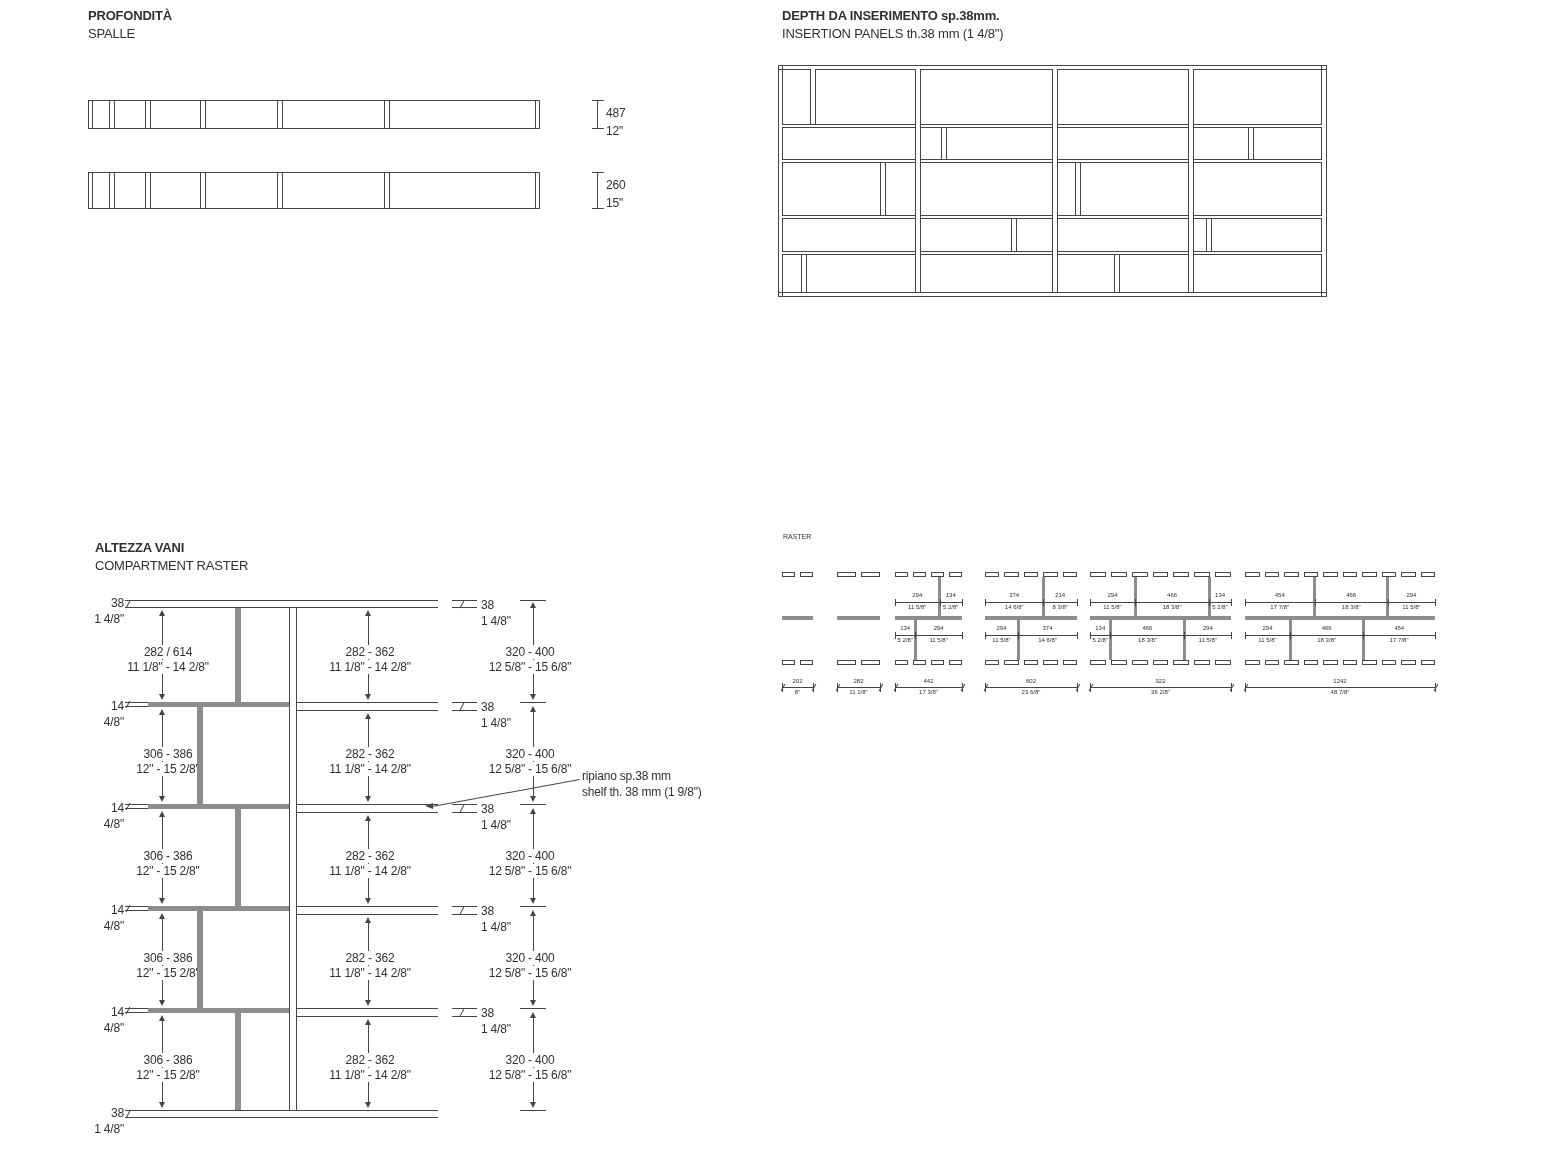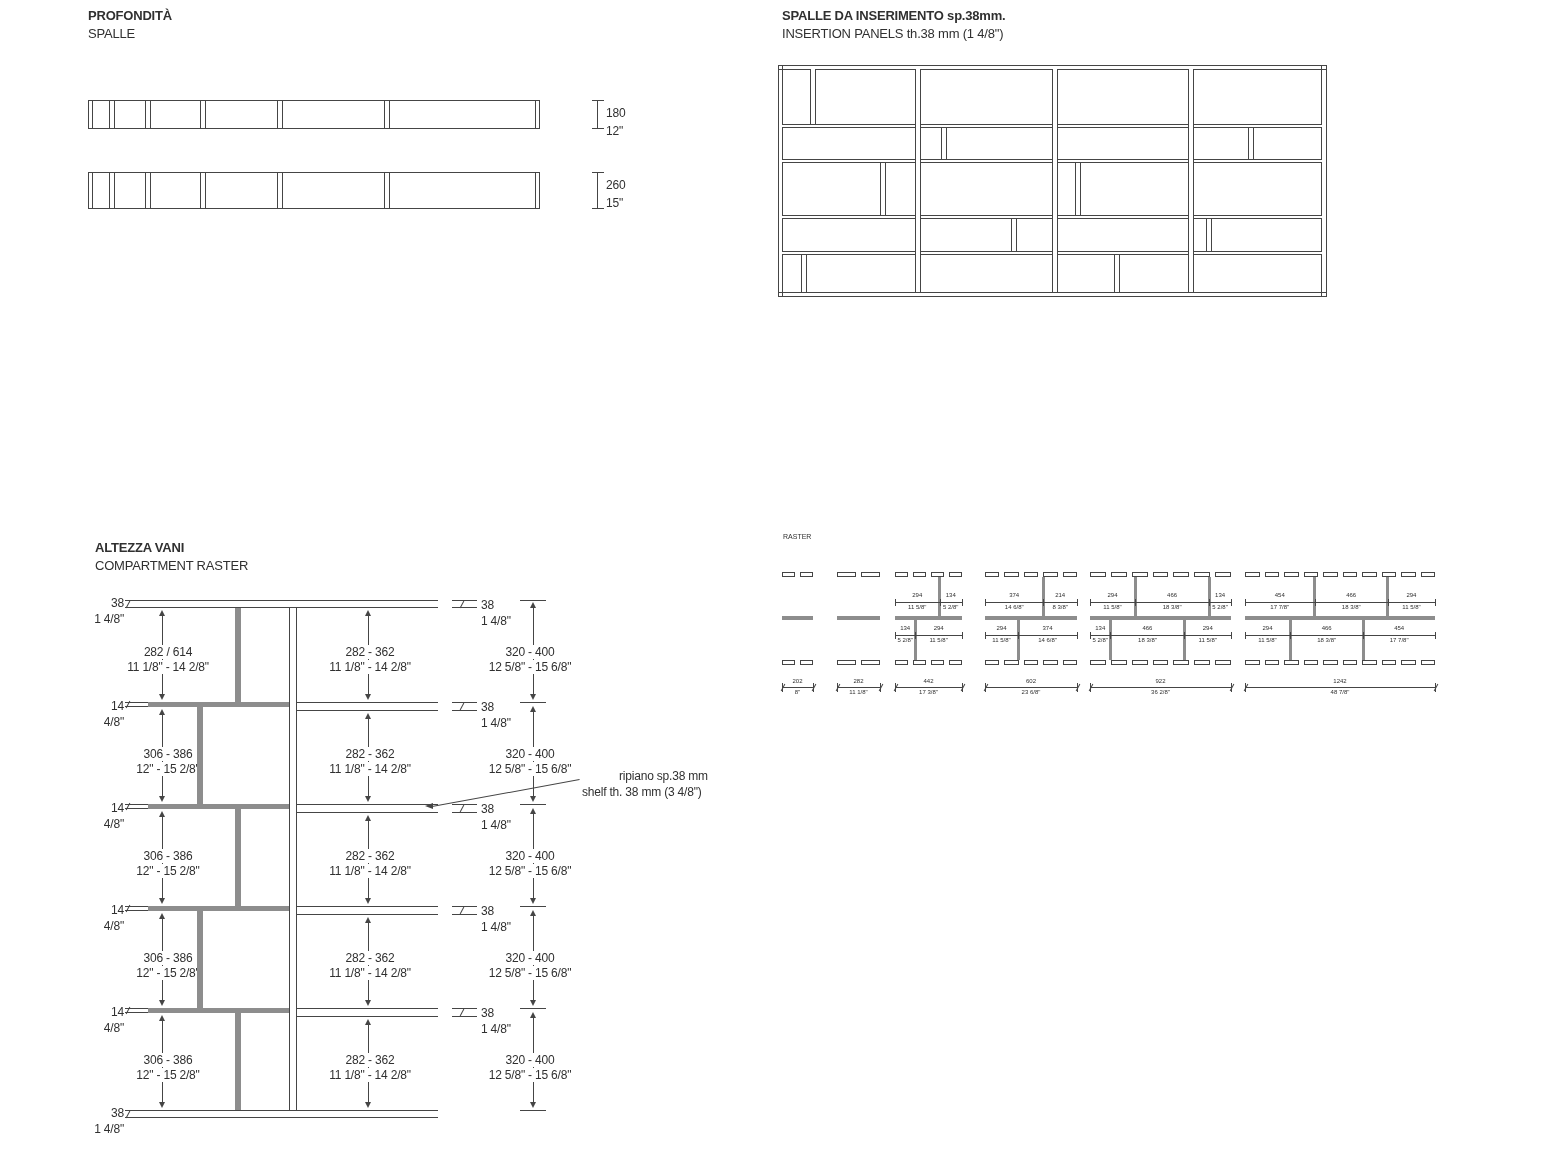--- a/index.html
+++ b/index.html
@@ -25,39 +25,39 @@
   .slab{position:absolute;font-size:6px;line-height:7px;text-align:center;white-space:nowrap;}
   .tick{position:absolute;width:1px;background:var(--ln);}
   .diag{position:absolute;width:8px;height:1px;background:var(--ln);transform:rotate(-62deg);}
 </style>
 </head>
 <body>
 
 <div id="canvas">
   <div class="t b" style="left:88px;top:8px">PROFONDITÀ</div>
   <div class="t" style="left:88px;top:26px">SPALLE</div>
-  <div class="t b" style="left:782px;top:8px">SPALLE DA INSERIMENTO sp.38mm.</div>
+  <div class="t b" style="left:782px;top:8px">DEPTH DA INSERIMENTO sp.38mm.</div>
   <div class="t" style="left:782px;top:26px">INSERTION PANELS th.38 mm (1 4/8")</div>
   <div class="t b" style="left:95px;top:540px">ALTEZZA VANI</div>
   <div class="t" style="left:95px;top:558px">COMPARTMENT RASTER</div>
   <div class="t raster-title" style="left:783px;top:533px">RASTER</div>
 
   <div class="grp" id="g-depth">
       <div class="box" style="left: 88px; top: 100px; width: 452px; height: 29px;"></div>
       <div class="vl" style="left: 92px; top: 101px; height: 27px;"></div>
       <div class="vl" style="left: 535px; top: 101px; height: 27px;"></div>
       <div class="vpan" style="left: 109px; top: 101px; width: 6px; height: 27px;"></div>
       <div class="vpan" style="left: 145px; top: 101px; width: 6px; height: 27px;"></div>
       <div class="vpan" style="left: 200px; top: 101px; width: 6px; height: 27px;"></div>
       <div class="vpan" style="left: 277px; top: 101px; width: 6px; height: 27px;"></div>
       <div class="vpan" style="left: 384px; top: 101px; width: 6px; height: 27px;"></div>
       <div class="vl" style="left: 597px; top: 100px; height: 29px;"></div>
       <div class="hl" style="left: 592px; top: 100px; width: 12px;"></div>
       <div class="hl" style="left: 592px; top: 128px; width: 12px;"></div>
-      <div class="llab" style="left: 606px; top: 106px;">180</div>
+      <div class="llab" style="left: 606px; top: 106px;">487</div>
       <div class="llab" style="left: 606px; top: 124px;">12"</div>
       <div class="box" style="left: 88px; top: 172px; width: 452px; height: 37px;"></div>
       <div class="vl" style="left: 92px; top: 173px; height: 35px;"></div>
       <div class="vl" style="left: 535px; top: 173px; height: 35px;"></div>
       <div class="vpan" style="left: 109px; top: 173px; width: 6px; height: 35px;"></div>
       <div class="vpan" style="left: 145px; top: 173px; width: 6px; height: 35px;"></div>
       <div class="vpan" style="left: 200px; top: 173px; width: 6px; height: 35px;"></div>
       <div class="vpan" style="left: 277px; top: 173px; width: 6px; height: 35px;"></div>
       <div class="vpan" style="left: 384px; top: 173px; width: 6px; height: 35px;"></div>
       <div class="vl" style="left: 597px; top: 172px; height: 37px;"></div>
@@ -237,22 +237,22 @@
       <div class="lab" style="left: 310px; top: 1068px; width: 120px;">11 1/8" - 14 2/8"</div>
       <div class="lab" style="left: 470px; top: 1053px; width: 120px;">320 - 400</div>
       <div class="lab" style="left: 470px; top: 1068px; width: 120px;">12 5/8" - 15 6/8"</div>
       <div class="gray" style="left: 235px; top: 608px; width: 6px; height: 94px;"></div>
       <div class="gray" style="left: 197px; top: 707px; width: 6px; height: 97px;"></div>
       <div class="gray" style="left: 235px; top: 809px; width: 6px; height: 97px;"></div>
       <div class="gray" style="left: 197px; top: 911px; width: 6px; height: 97px;"></div>
       <div class="gray" style="left: 235px; top: 1013px; width: 6px; height: 97px;"></div>
       <div class="hl" style="left: 432px; top: 806px; width: 150.443px; transform: rotate(-10.3389deg); transform-origin: left center;"></div>
       <div class="al" style="left: 425px; top: 803px;"></div>
-      <div class="llab" style="left: 582px; top: 769px; margin-left: 37px;">ripiano sp.38 mm</div>
-      <div class="llab" style="left: 582px; top: 785px;">shelf th. 38 mm (3 4/8")</div>
+      <div class="llab" style="left: 582px; top: 769px;">ripiano sp.38 mm</div>
+      <div class="llab" style="left: 582px; top: 785px;">shelf th. 38 mm (1 9/8")</div>
     </div>
   <div class="grp" id="g-raster">
       <div class="box" style="left: 782px; top: 572px; width: 13px; height: 5px;"></div>
       <div class="box" style="left: 800px; top: 572px; width: 13px; height: 5px;"></div>
       <div class="box" style="left: 782px; top: 660px; width: 13px; height: 5px;"></div>
       <div class="box" style="left: 800px; top: 660px; width: 13px; height: 5px;"></div>
       <div class="gray" style="left: 782px; top: 616px; width: 31px; height: 4px;"></div>
       <div class="hl" style="left: 782px; top: 687px; width: 31px;"></div>
       <div class="tick" style="left: 782px; top: 683px; height: 9px;"></div>
       <div class="tick" style="left: 813px; top: 683px; height: 9px;"></div>

